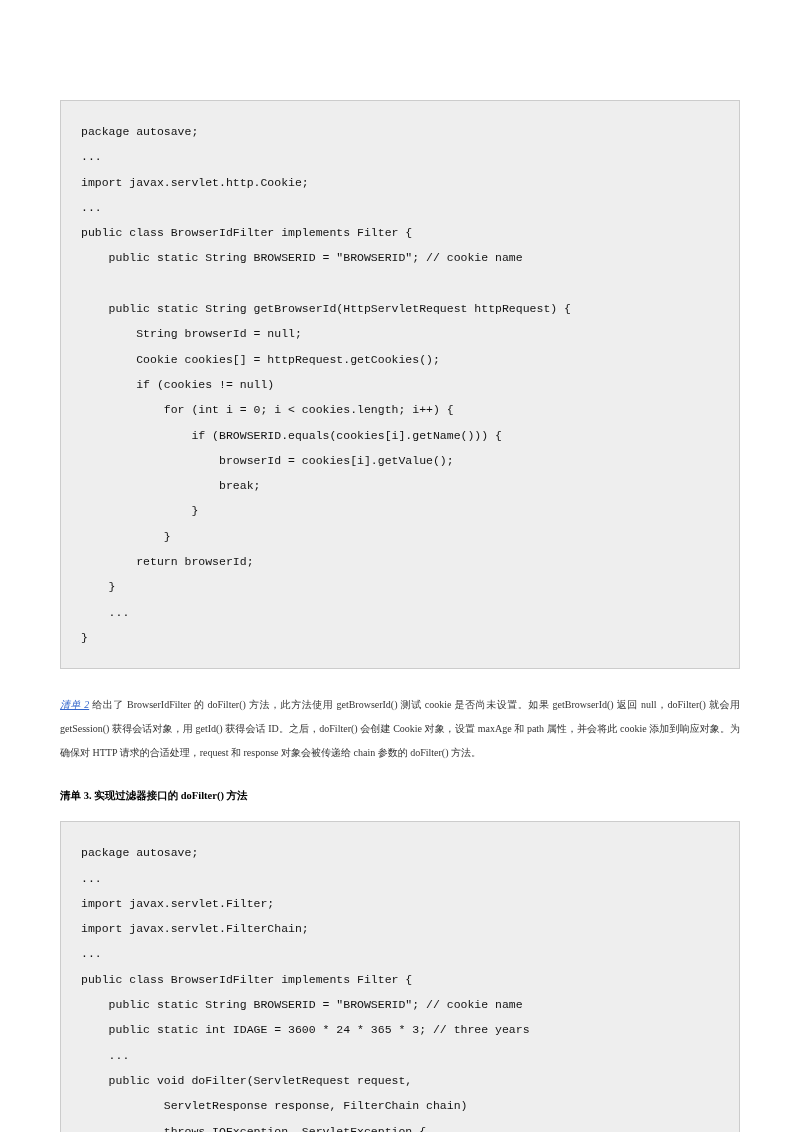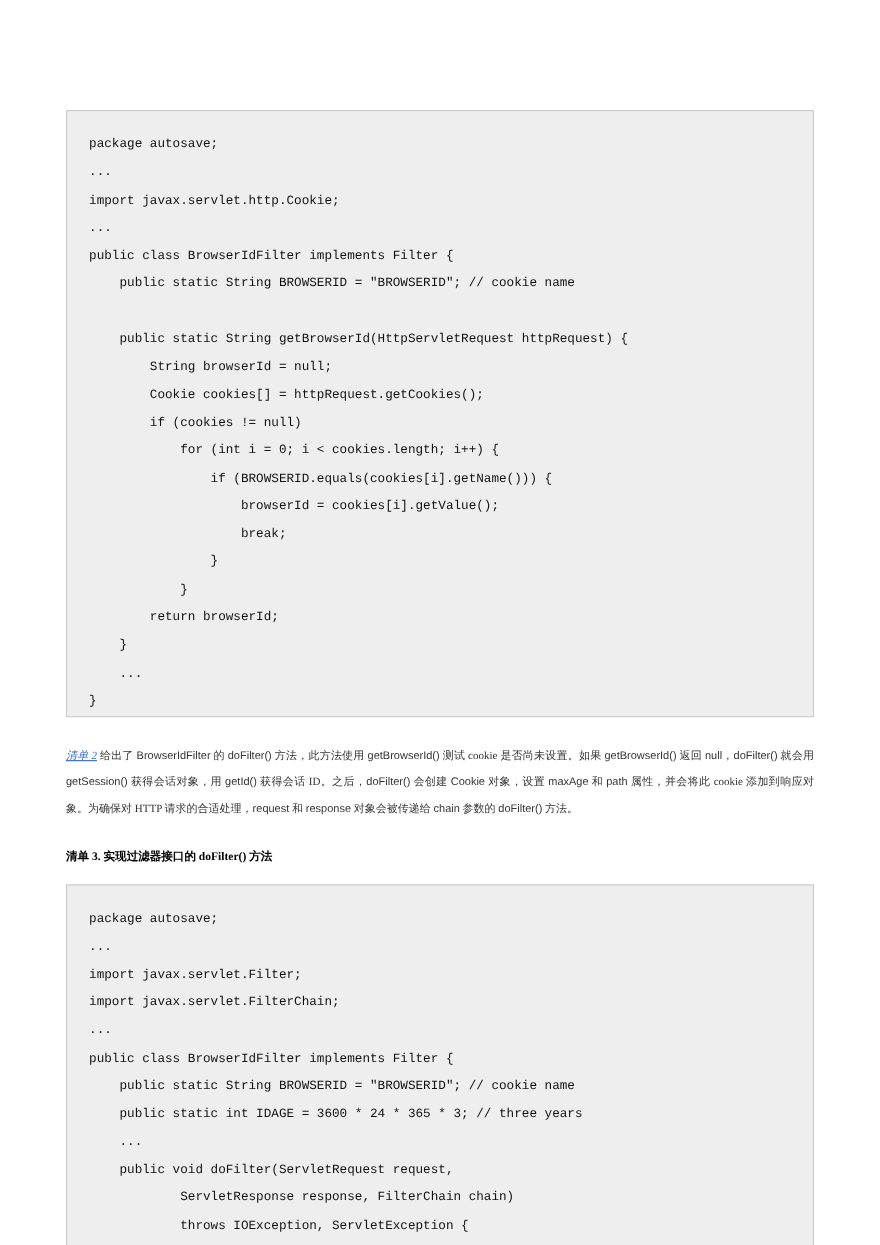--- a/index.html
+++ b/index.html
@@ -8,39 +8,39 @@
     background: #fff;
     font-family: Arial, "Microsoft YaHei", sans-serif;
     padding: 0 0 40px 0;
   }
   .page {
     padding: 0 60px;
   }
   .codeblock {
     background: #eeeeee;
     border: 1px solid #ccc;
-    padding: 18px 20px 1px 20px;
+    padding: 18px 20px 18px 20px;
     margin: 0;
     font-family: "Courier New", monospace;
     font-size: 11.5px;
     line-height: 2.2;
     color: #111;
     white-space: pre;
     overflow: hidden;
   }
   .para {
     font-size: 10px;
     line-height: 2.4;
     color: #333;
     margin: 24px 0 24px 0;
     text-align: justify;
     font-family: SimSun, "宋体", serif;
   }
   .para a { color: #3366cc; text-decoration: underline; font-style: italic; }
-  .para code, .para .mono { font-family: Liberation Sans, sans-serif; font-size: 10px; color:#333;}
+  .para code, .para .mono { font-family: Liberation Serif, serif; font-size: 10px; color:#333;}
   .listing-title {
     font-size: 10.5px;
     font-weight: bold;
     margin: 18px 0 18px 0;
     font-family: SimSun, "宋体", serif;
     color:#000;
   }
   .pad-top { height: 100px; }
 </style>
 </head>

